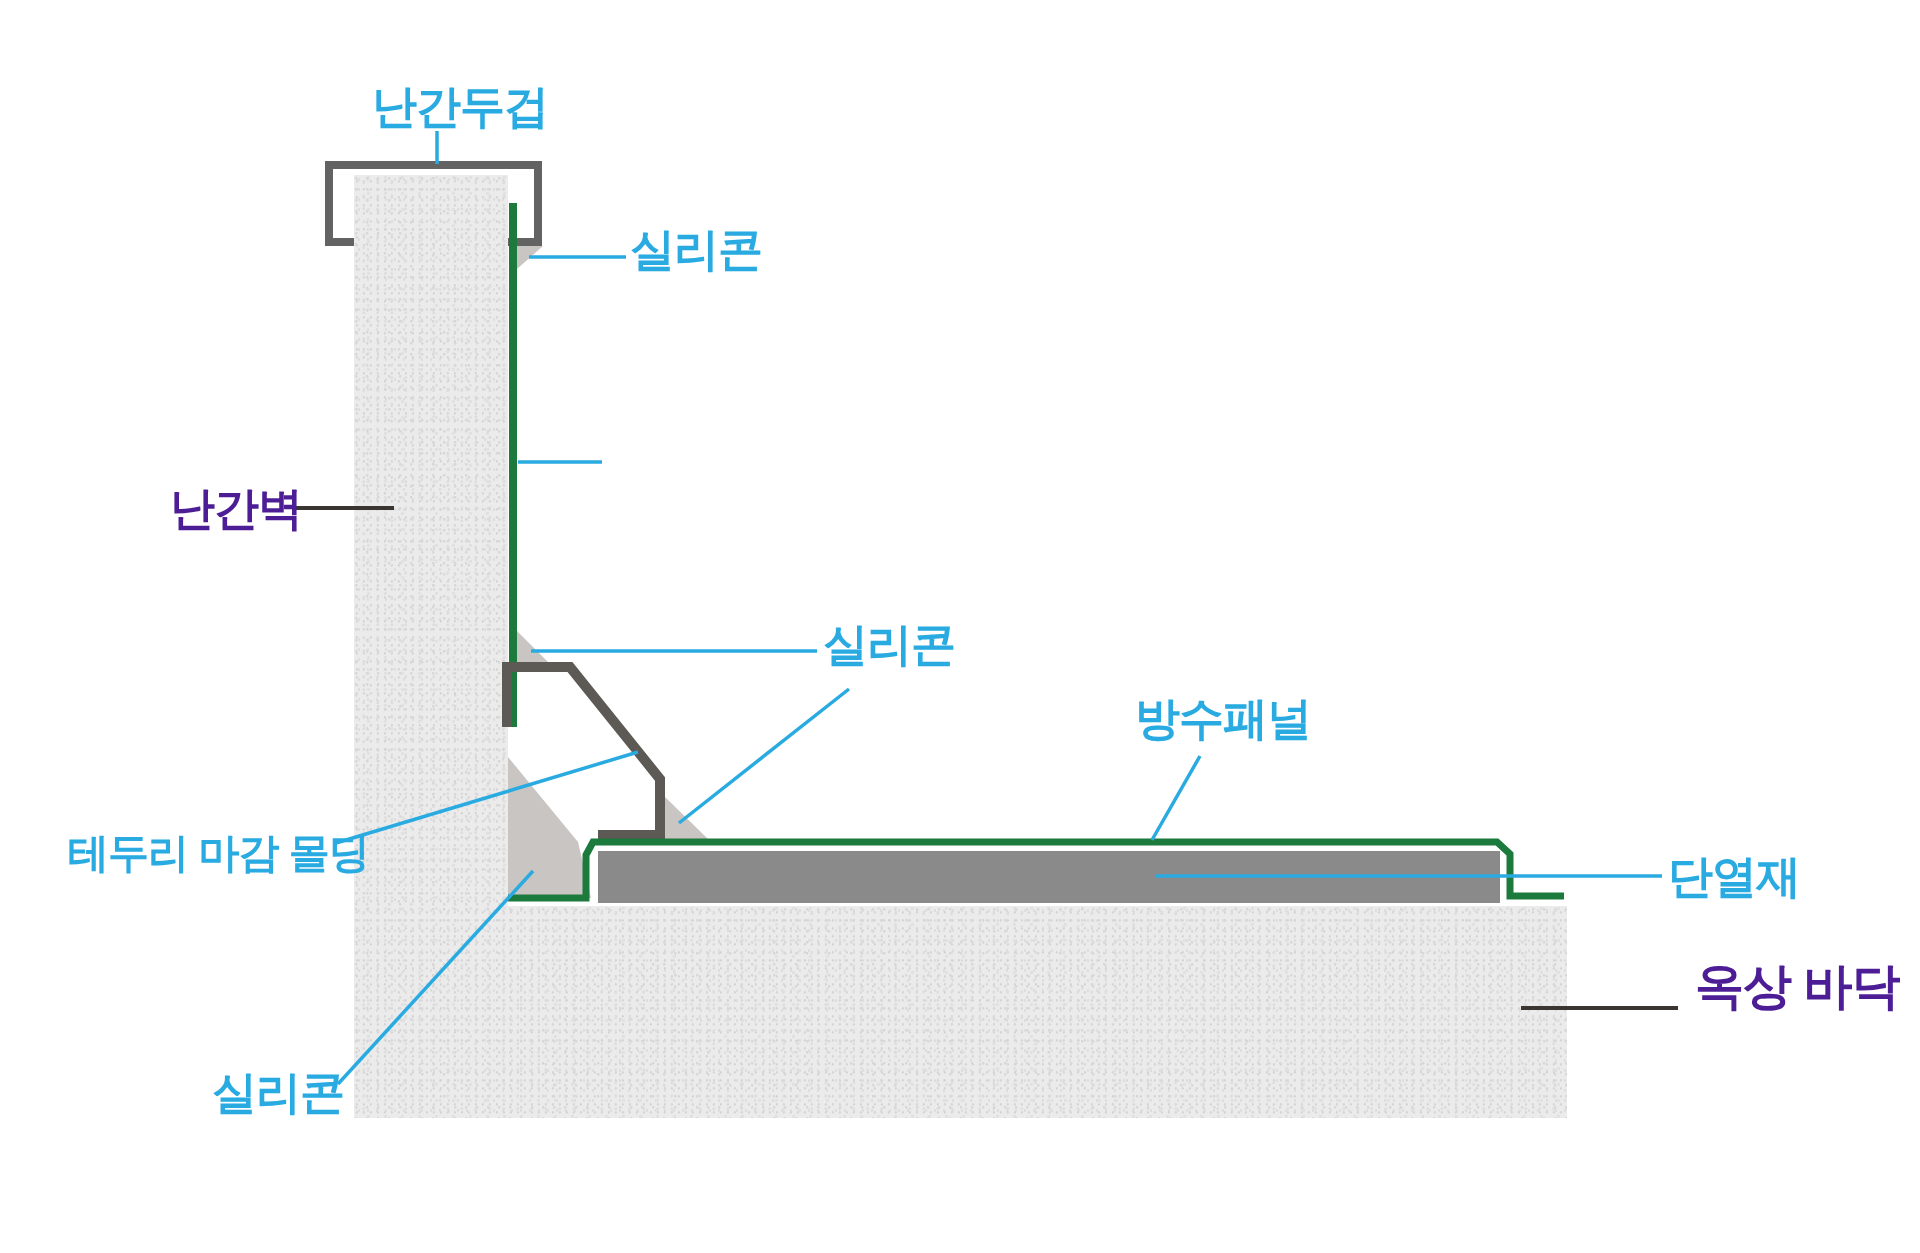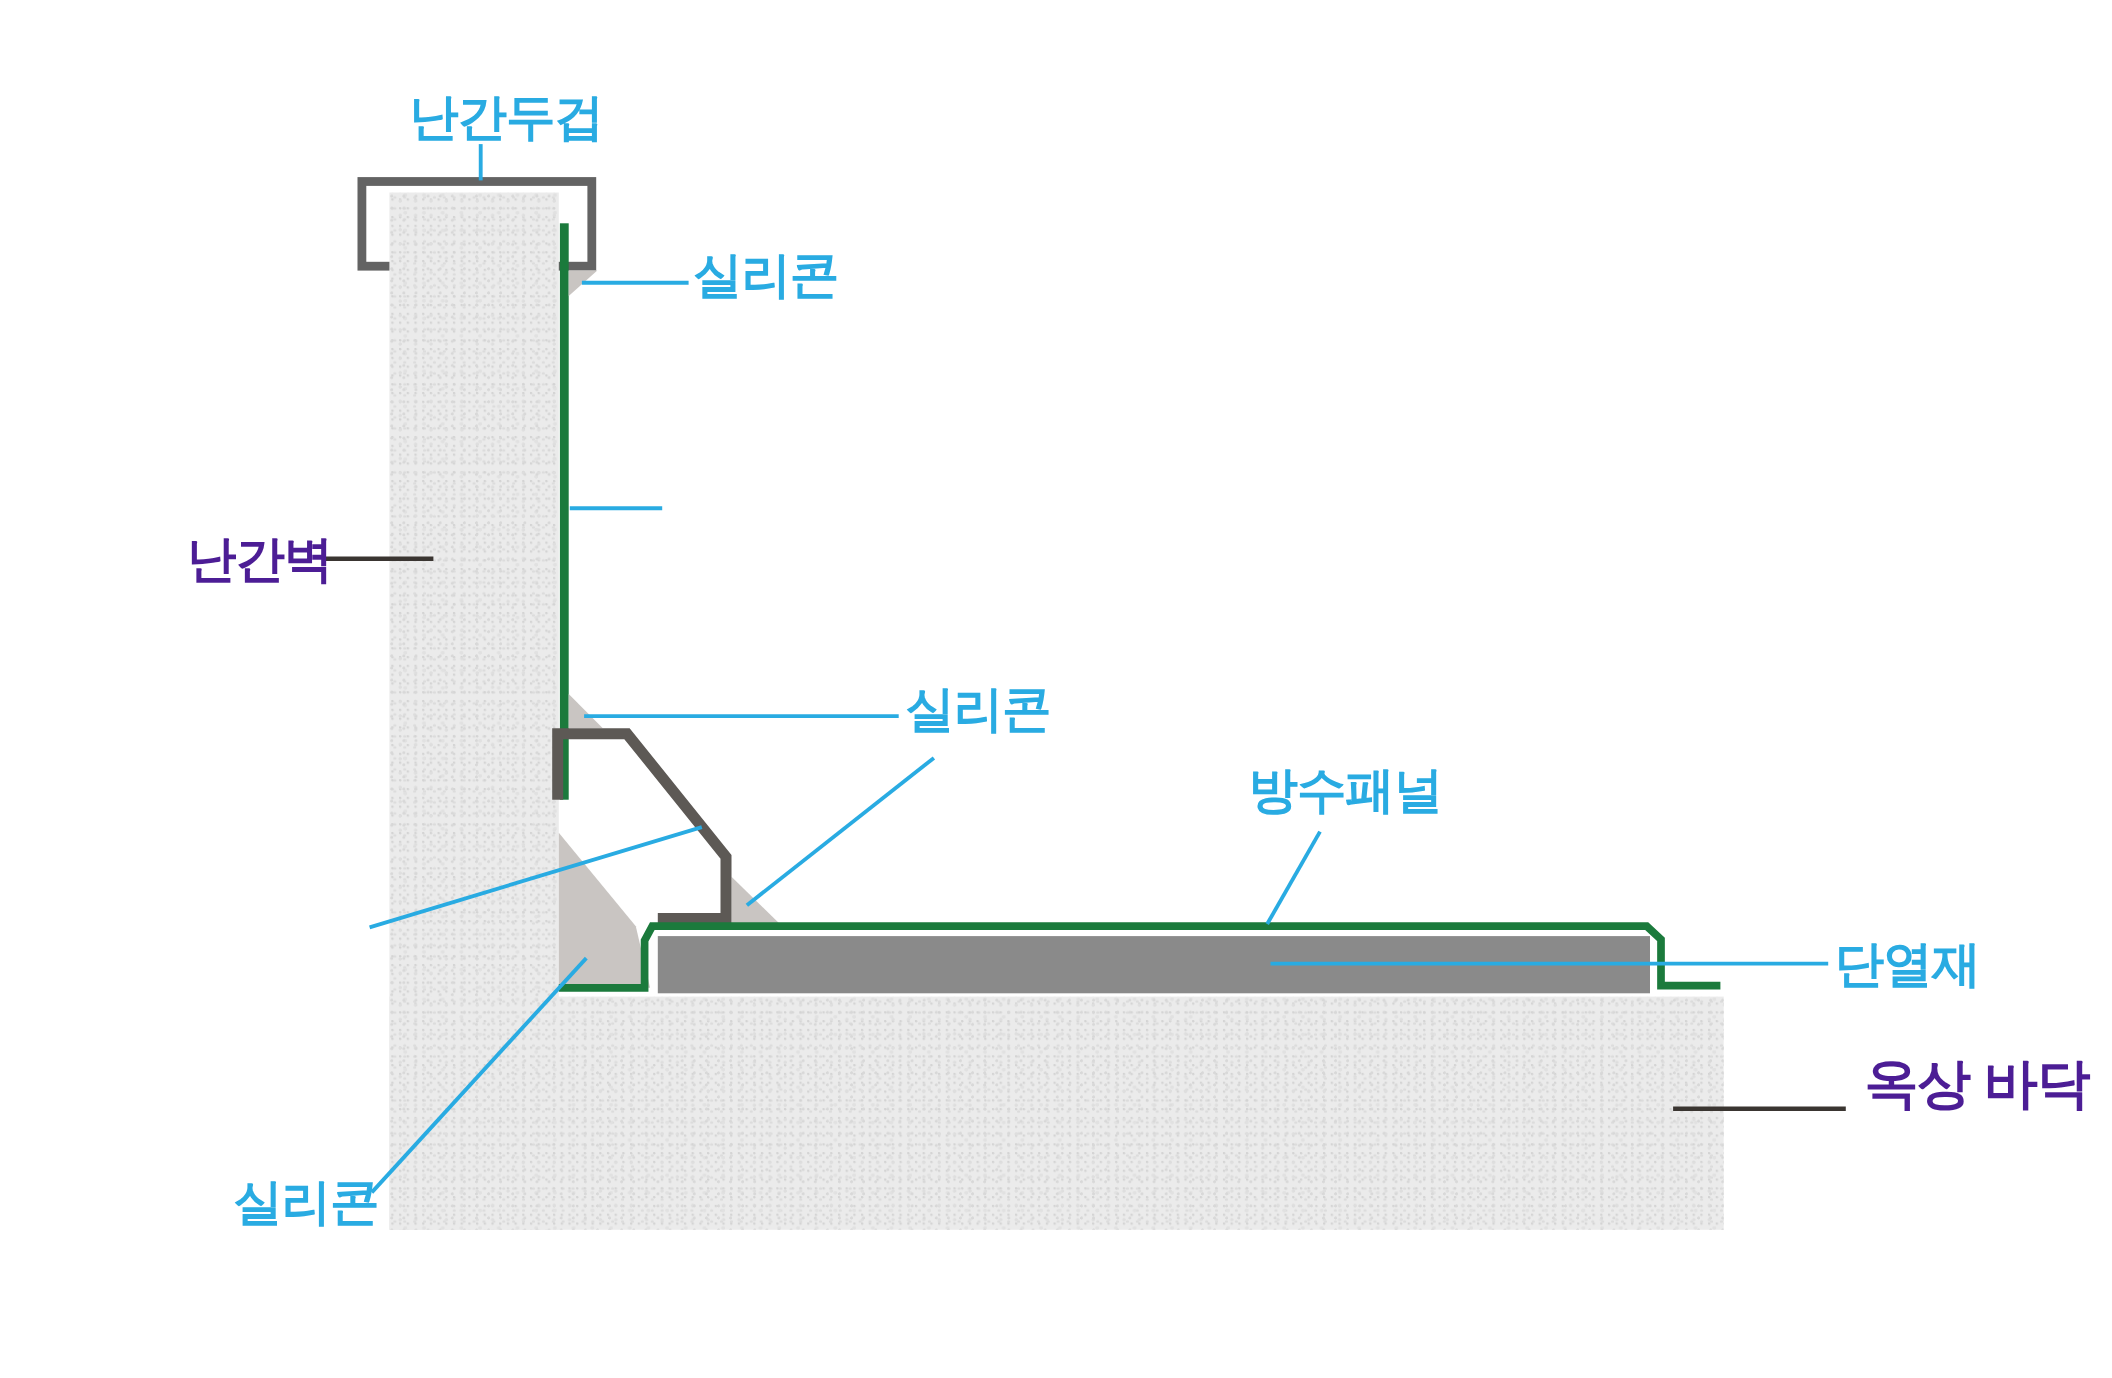--- a/index.html
+++ b/index.html
@@ -76,20 +76,21 @@
 
   <div class="lbl blue" style="left:630px;top:227px;">실리콘</div>
 
 
   <div class="lbl dark" style="left:170px;top:486px;">난간벽</div>
 
   <div class="lbl blue" style="left:823px;top:622px;">실리콘</div>
 
   <div class="lbl blue" style="left:1135px;top:696px;">방수패널</div>
 
+  <div class="lbl blue" style="left:68px;top:833px;font-size:41px;">테두리 마감 몰딩</div>
 
   <div class="lbl blue" style="left:1668px;top:854px;">단열재</div>
 
   <div class="lbl dark" style="left:1695px;top:962px;font-size:49px;">옥상 바닥</div>
 
   <div class="lbl blue" style="left:212px;top:1070px;">실리콘</div>
 
 </div>
 
 </body></html>

